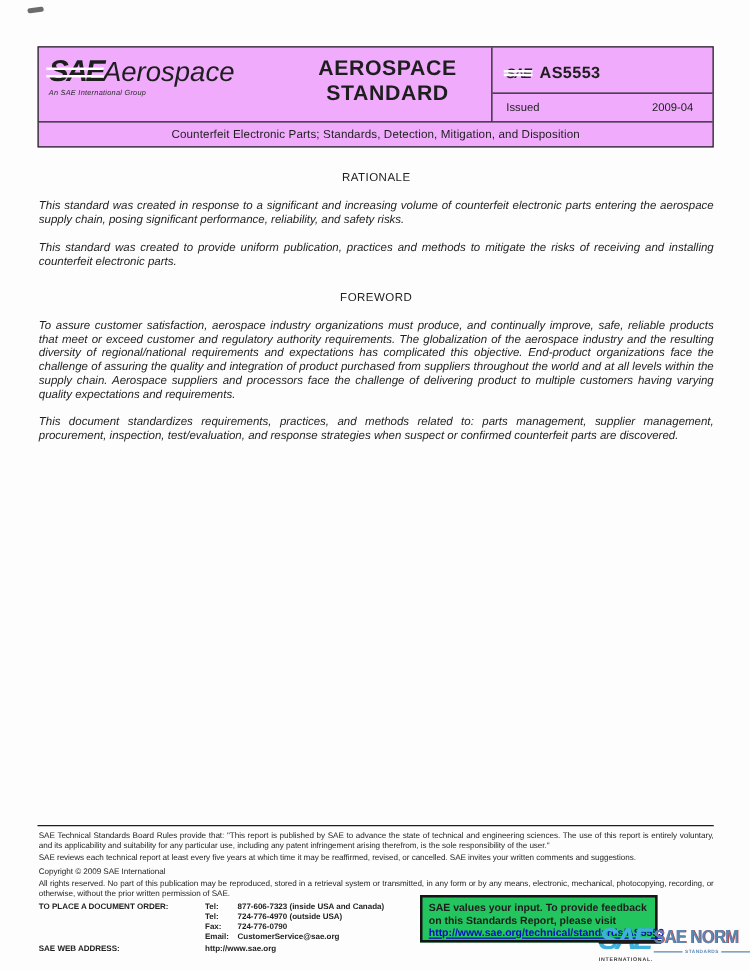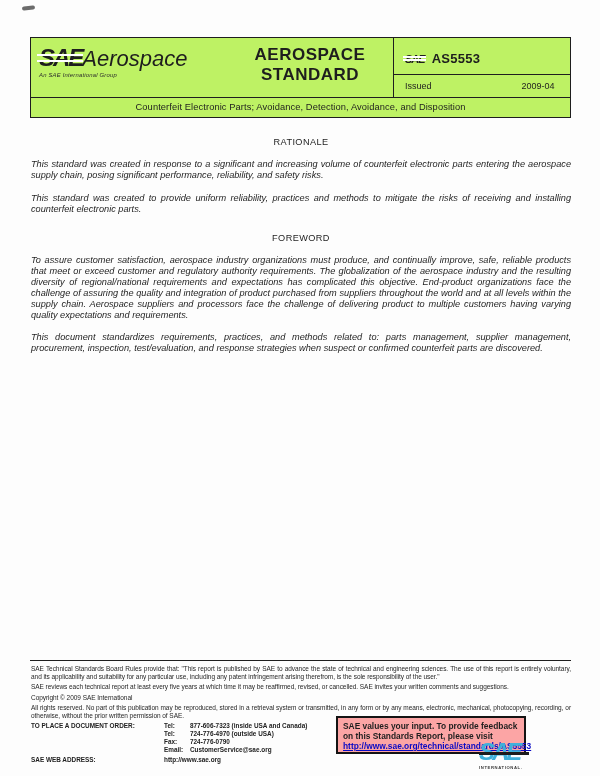--- a/index.html
+++ b/index.html
@@ -8,21 +8,21 @@
     position:relative; width:600px; height:776px; margin:0 auto;
     background:#fdfdfd; overflow:hidden;
     font-family:"Liberation Sans","DejaVu Sans",sans-serif;
     color:var(--ink,#1e1e1e);
   }
   
   .speck { position:absolute; left:22px; top:6px; width:13px; height:4px;
     background:#474747; transform:rotate(-7deg); border-radius:2px; opacity:.8; }
 
   
-  .hdr { position:absolute; left:30px; top:37px; width:541px; border:1.6px solid var(--ink,#1e1e1e); background:#bef264; }
+  .hdr { position:absolute; left:30px; top:37px; width:541px; border:1.6px solid var(--ink,#1e1e1e); background:#f0abfc; }
   .hdr-row1 { display:flex; height:59px; }
   .cell-logo { width:196px; padding:9px 0 0 8px; }
   .logo-line { white-space:nowrap; position:relative; display:inline-block; }
   .sae-big { font-style:italic; font-weight:bold; font-size:24px; letter-spacing:-2px; position:relative; display:inline-block; line-height:22px; }
   .sae-stripes i { position:absolute; left:-2px; right:-1px; height:1.6px; background:#fff; }
   .sae-big .s1 { top:7px; } .sae-big .s2 { top:13px; }
   .aero-word { font-style:italic; font-weight:normal; font-size:22px; letter-spacing:0; line-height:22px; }
   .tagline { font-size:5.9px; font-style:italic; letter-spacing:.2px; margin-top:2px; color:#2c2c2c; }
 
   .cell-doctype { flex:1; text-align:center; padding-top:7px; font-weight:bold; font-size:17px; line-height:20px; letter-spacing:.5px; }
@@ -46,21 +46,21 @@
   
   .f-rule { position:absolute; left:30px; top:660px; width:541px; border-top:1.8px solid var(--ink,#1e1e1e); }
   .fineprint { position:absolute; left:31px; top:665px; width:540px; font-size:6.5px; line-height:7.9px; letter-spacing:-.05px; color:#262626; }
   .fineprint .just { text-align:justify; }
   .fp-gap { margin-bottom:2.5px; }
 
   .contact { position:absolute; left:31px; top:722px; width:300px; font-size:6.4px; line-height:8px; font-weight:bold; display:grid; grid-template-columns:133px 26px auto; color:#222; }
   .contact .c1 { grid-column:1; } .contact .c2 { grid-column:2; } .contact .c3 { grid-column:3; }
   .web-row-label { margin-top:2px; }
 
-  .fb-box { position:absolute; left:336px; top:716px; width:190px; height:38px; border:2px solid #141414; background:#fca5a5; padding:3px 5px 0 5px; font-size:8.4px; line-height:10px; font-weight:bold; }
+  .fb-box { position:absolute; left:336px; top:716px; width:190px; height:38px; border:2px solid #141414; background:#22c55e; padding:3px 5px 0 5px; font-size:8.4px; line-height:10px; font-weight:bold; }
   .fb-link { color:var(--link-blue,#0a0ac4); text-decoration:underline; cursor:pointer; }
 
   
   .wm { position:absolute; left:479px; top:740px; width:121px; height:36px; display:flex; z-index:5; }
   .wm-left { width:50px; position:relative; padding-top:1px; }
   .wm-sae { font-style:italic; font-weight:bold; font-size:24px; line-height:22px; letter-spacing:-3px; color:var(--wm-cyan,#3fb0da); position:relative; display:inline-block; }
   .wm-bar { position:absolute; left:0; top:12px; width:50px; height:2.6px; background:#1b1b1b; }
   .wm-intl { font-size:4.2px; letter-spacing:.6px; color:#3a3a3a; font-weight:bold; margin-top:1px; }
   .wm-right { flex:1; padding-top:2px; }
   .wm-name { font-weight:bold; font-size:15px; line-height:15px; letter-spacing:-.5px; transform:scaleX(.88); transform-origin:left;
@@ -95,27 +95,27 @@
         <div class="num-top">
           <span class="sae-small sae-stripes"><span>SAE</span><i class="s1"></i><i class="s2"></i></span><span class="std-num">AS5553</span>
         </div>
         <div class="num-bot">
           <span>Issued</span>
           <span class="issued-date">2009-04</span>
         </div>
       </div>
     </div>
 
-    <div class="hdr-title">Counterfeit Electronic Parts; Avoidance, Detection, Avoidance, and Disposition</div>
+    <div class="hdr-title">Counterfeit Electronic Parts; Standards, Detection, Mitigation, and Disposition</div>
   </div>
 
   <div class="body">
     <div class="h-center">RATIONALE</div>
     <p>This standard was created in response to a significant and increasing volume of counterfeit electronic parts entering the aerospace supply chain, posing significant performance, reliability, and safety risks.</p>
-    <p>This standard was created to provide uniform reliability, practices and methods to mitigate the risks of receiving and installing counterfeit electronic parts.</p>
+    <p>This standard was created to provide uniform publication, practices and methods to mitigate the risks of receiving and installing counterfeit electronic parts.</p>
 
     <div class="h-center sect2">FOREWORD</div>
     <p>To assure customer satisfaction, aerospace industry organizations must produce, and continually improve, safe, reliable products that meet or exceed customer and regulatory authority requirements. The globalization of the aerospace industry and the resulting diversity of regional/national requirements and expectations has complicated this objective. End-product organizations face the challenge of assuring the quality and integration of product purchased from suppliers throughout the world and at all levels within the supply chain. Aerospace suppliers and processors face the challenge of delivering product to multiple customers having varying quality expectations and requirements.</p>
     <p>This document standardizes requirements, practices, and methods related to: parts management, supplier management, procurement, inspection, test/evaluation, and response strategies when suspect or confirmed counterfeit parts are discovered.</p>
   </div>
 
   <div class="f-rule"></div>
 
   <div class="fineprint">
     <div class="just fp-gap">SAE Technical Standards Board Rules provide that: "This report is published by SAE to advance the state of technical and engineering sciences. The use of this report is entirely voluntary, and its applicability and suitability for any particular use, including any patent infringement arising therefrom, is the sole responsibility of the user."</div>
@@ -150,15 +150,23 @@
     <div>on this Standards Report, please visit</div>
     <div class="fb-link">http://www.sae.org/technical/standards/AS5553</div>
   </div>
 
   <div class="wm">
     <div class="wm-left">
       <span class="wm-sae">SAE</span>
       <div class="wm-bar"></div>
       <div class="wm-intl">INTERNATIONAL.</div>
     </div>
+    <div class="wm-right">
+      <div class="wm-name">SAE NORM</div>
+      <div class="wm-sub">
+        <i class="ln"></i>
+          <span>STANDARDS</span>
+          <i class="ln"></i>
+      </div>
+    </div>
   </div>
 
 </div>
 
 </body></html>

